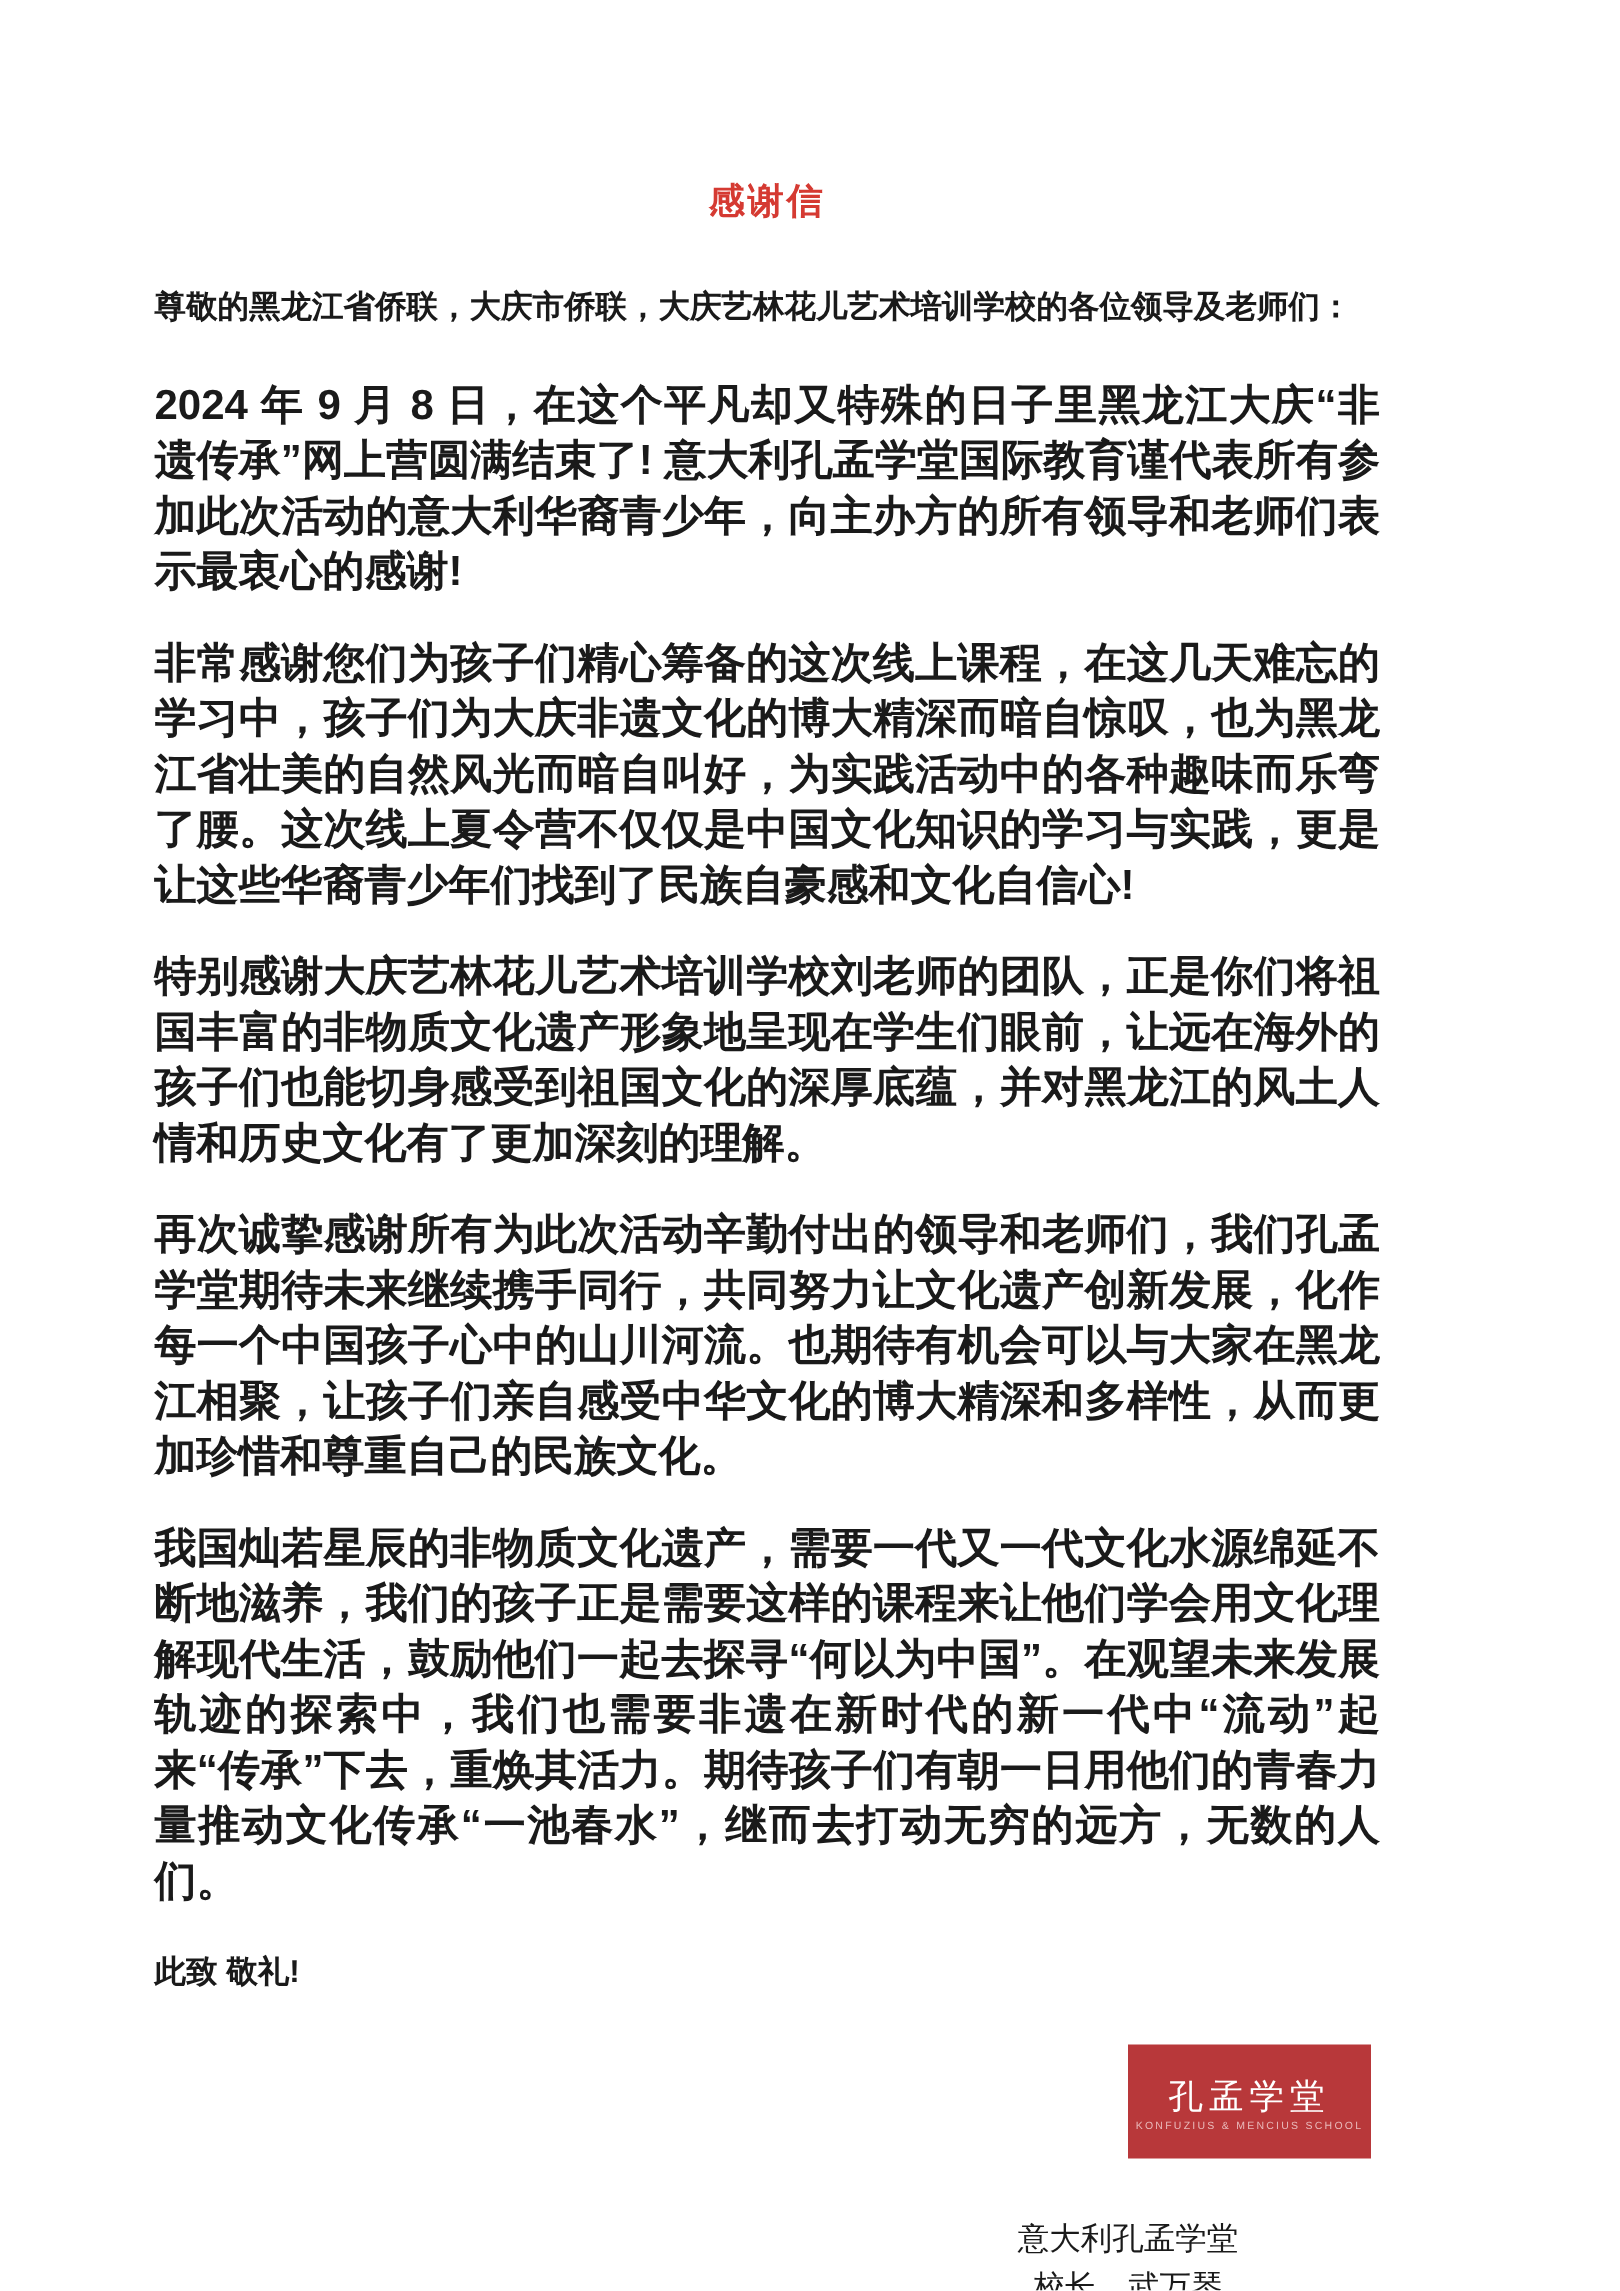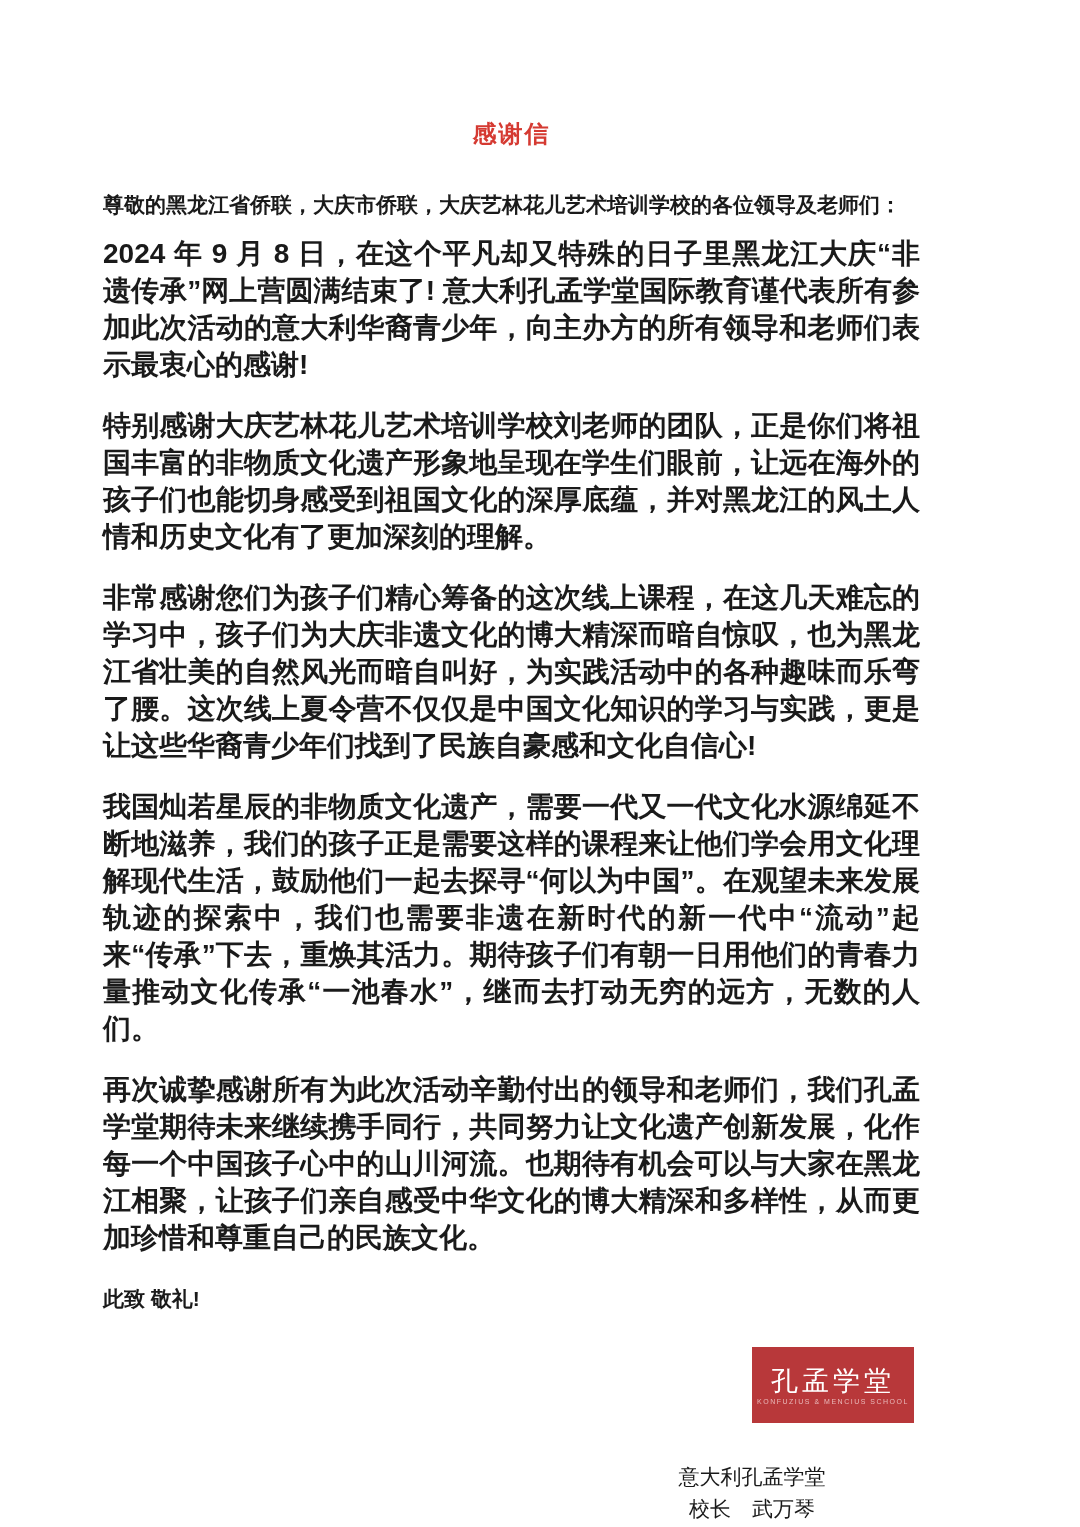--- a/index.html
+++ b/index.html
@@ -27,21 +27,21 @@
     color: var(--title-red);
     font-size: 24px;
     font-weight: 700;
     letter-spacing: 2px;
     margin-bottom: 36px;
   }
   .salutation {
     font-size: 21px;
     font-weight: 700;
     line-height: 37px;
-    margin-bottom: 12px;
+    margin-bottom: 28px;
   }
   .greeting {
     font-size: 21px;
     line-height: 37px;
     margin-bottom: 24px;
   }
   .para {
     font-size: 28px;
     line-height: 37px;
     text-align: justify;
@@ -61,21 +61,21 @@
     background: var(--logo-red);
     margin-left: auto;
     margin-right: 6px;
     display: flex;
     flex-direction: column;
     align-items: center;
     justify-content: center;
     color: #ffffff;
   }
   .logo-name {
-    font-size: 27px;
+    font-size: 23px;
     font-weight: 400;
     letter-spacing: 4px;
     line-height: 30px;
     white-space: nowrap;
   }
   .logo-subtitle {
     font-size: 7px;
     letter-spacing: 1.5px;
     color: #e9b9ba;
     margin-top: 2px;
@@ -102,27 +102,27 @@
 
 <div class="page">
 
   <div class="letter-title">感谢信</div>
 
   <div class="salutation">尊敬的黑龙江省侨联，大庆市侨联，大庆艺林花儿艺术培训学校的各位领导及老师们：</div>
 
 
   <div class="para">2024 年 9 月 8 日，在这个平凡却又特殊的日子里黑龙江大庆“非遗传承”网上营圆满结束了! 意大利孔孟学堂国际教育谨代表所有参加此次活动的意大利华裔青少年，向主办方的所有领导和老师们表示最衷心的感谢!</div>
 
+  <div class="para">非常感谢您们为孩子们精心筹备的这次线上课程，在这几天难忘的学习中，孩子们为大庆非遗文化的博大精深而暗自惊叹，也为黑龙江省壮美的自然风光而暗自叫好，为实践活动中的各种趣味而乐弯了腰。这次线上夏令营不仅仅是中国文化知识的学习与实践，更是让这些华裔青少年们找到了民族自豪感和文化自信心!</div>
+
   <div class="para">特别感谢大庆艺林花儿艺术培训学校刘老师的团队，正是你们将祖国丰富的非物质文化遗产形象地呈现在学生们眼前，让远在海外的孩子们也能切身感受到祖国文化的深厚底蕴，并对黑龙江的风土人情和历史文化有了更加深刻的理解。</div>
 
-  <div class="para">非常感谢您们为孩子们精心筹备的这次线上课程，在这几天难忘的学习中，孩子们为大庆非遗文化的博大精深而暗自惊叹，也为黑龙江省壮美的自然风光而暗自叫好，为实践活动中的各种趣味而乐弯了腰。这次线上夏令营不仅仅是中国文化知识的学习与实践，更是让这些华裔青少年们找到了民族自豪感和文化自信心!</div>
+  <div class="para">再次诚挚感谢所有为此次活动辛勤付出的领导和老师们，我们孔孟学堂期待未来继续携手同行，共同努力让文化遗产创新发展，化作每一个中国孩子心中的山川河流。也期待有机会可以与大家在黑龙江相聚，让孩子们亲自感受中华文化的博大精深和多样性，从而更加珍惜和尊重自己的民族文化。</div>
 
   <div class="para">我国灿若星辰的非物质文化遗产，需要一代又一代文化水源绵延不断地滋养，我们的孩子正是需要这样的课程来让他们学会用文化理解现代生活，鼓励他们一起去探寻“何以为中国”。在观望未来发展轨迹的探索中，我们也需要非遗在新时代的新一代中“流动”起来“传承”下去，重焕其活力。期待孩子们有朝一日用他们的青春力量推动文化传承“一池春水”，继而去打动无穷的远方，无数的人们。</div>
-
-  <div class="para">再次诚挚感谢所有为此次活动辛勤付出的领导和老师们，我们孔孟学堂期待未来继续携手同行，共同努力让文化遗产创新发展，化作每一个中国孩子心中的山川河流。也期待有机会可以与大家在黑龙江相聚，让孩子们亲自感受中华文化的博大精深和多样性，从而更加珍惜和尊重自己的民族文化。</div>
 
   <div class="closing">此致 敬礼!</div>
 
   <div class="logo-stamp">
     <div class="logo-name">孔孟学堂</div>
     <div class="logo-subtitle">KONFUZIUS &amp; MENCIUS SCHOOL</div>
   </div>
 
   <div class="sign-block">
     <div class="sign-line">意大利孔孟学堂</div>

